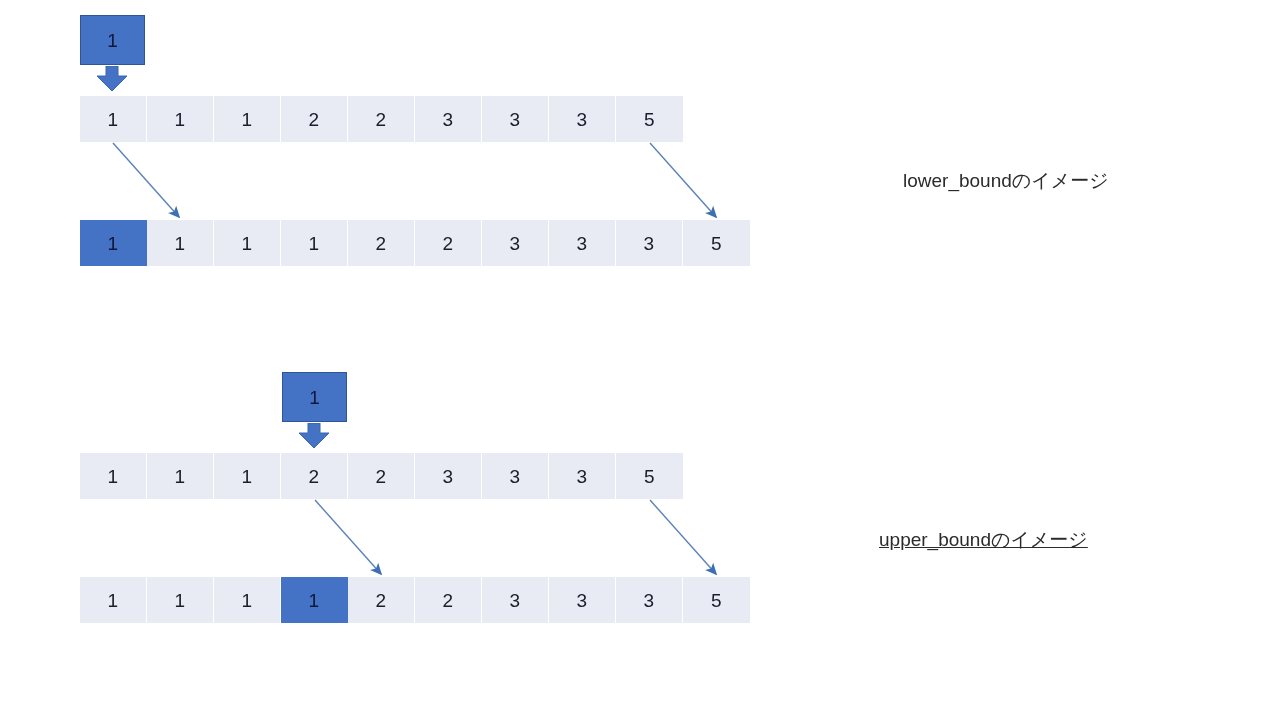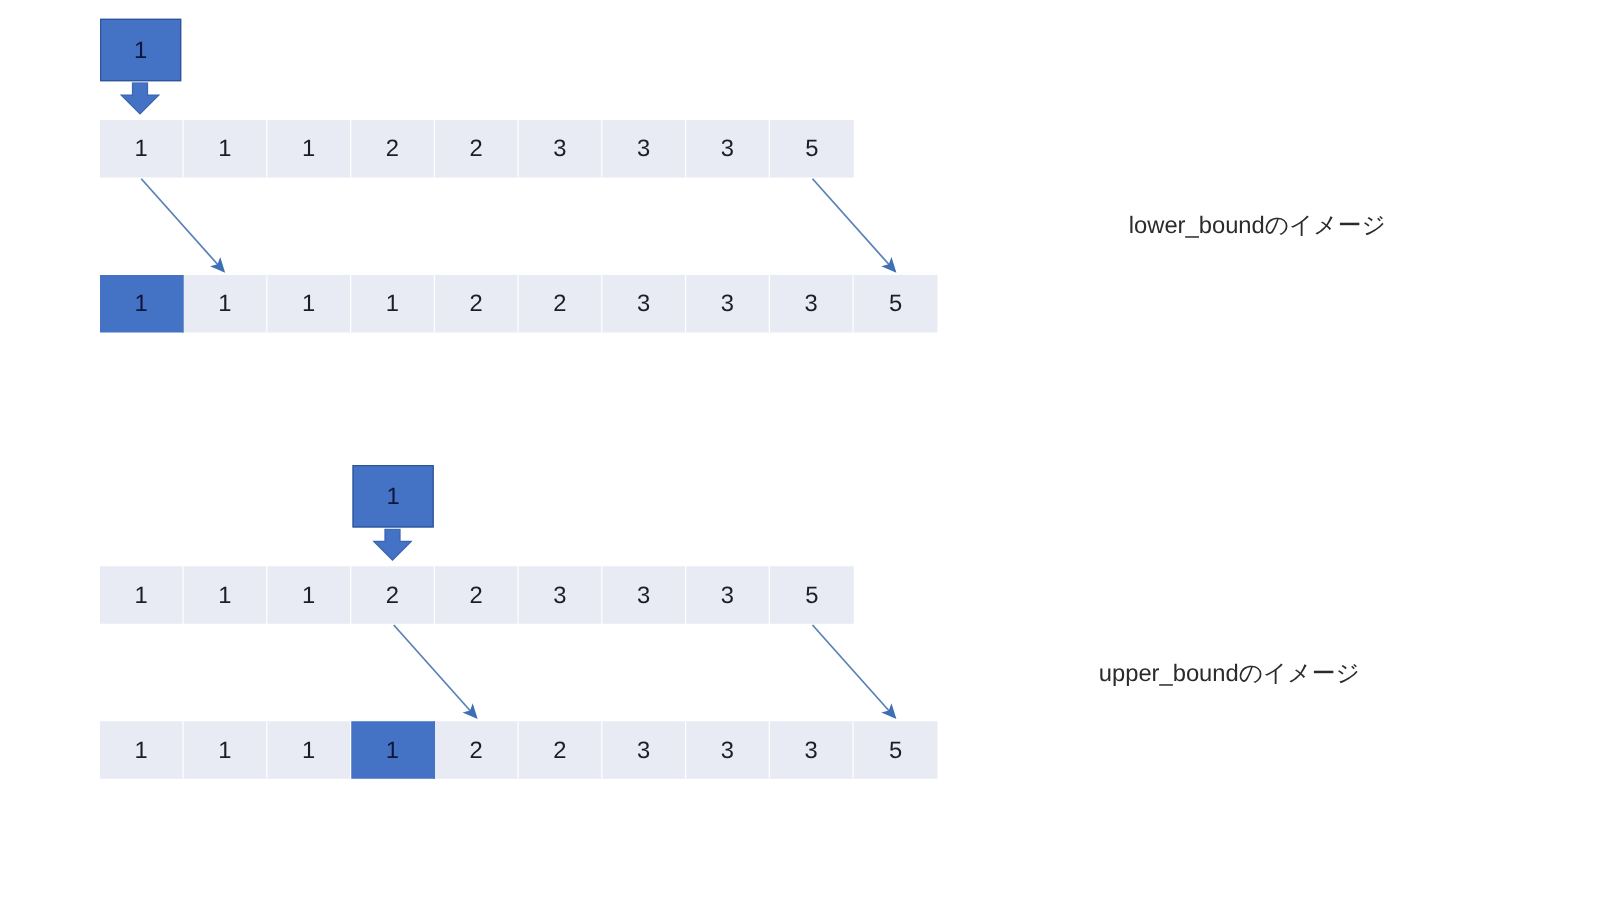--- a/index.html
+++ b/index.html
@@ -241,21 +241,21 @@
         <span>3</span>
       </div>
     <div class="cell">
         <span>3</span>
       </div>
     <div class="cell">
         <span>5</span>
       </div>
   </div>
 
-  <div class="caption" style="left:879px; top:529px;">upper_boundのイメージ</div>
+  <div class="caption" style="left:879px; top:529px;text-decoration:underline;">upper_boundのイメージ</div>
 
   <svg class="diag-arrows" width="1280" height="720" viewBox="0 0 1280 720" xmlns="http://www.w3.org/2000/svg">
     <defs>
       <marker id="arrowHead" markerWidth="9" markerHeight="9" refX="7.4" refY="4.5" orient="auto" markerUnits="strokeWidth">
         <path d="M0,0.6 L8.6,4.5 L0,8.4 L2.1,4.5 Z" fill="#3d6fb5"></path>
       </marker>
     </defs>
 
     <line x1="113" y1="143" x2="179" y2="217" stroke="#5a82b8" stroke-width="1.4" marker-end="url(#arrowHead)"></line>
     <line x1="650" y1="143" x2="716" y2="217" stroke="#5a82b8" stroke-width="1.4" marker-end="url(#arrowHead)"></line>

